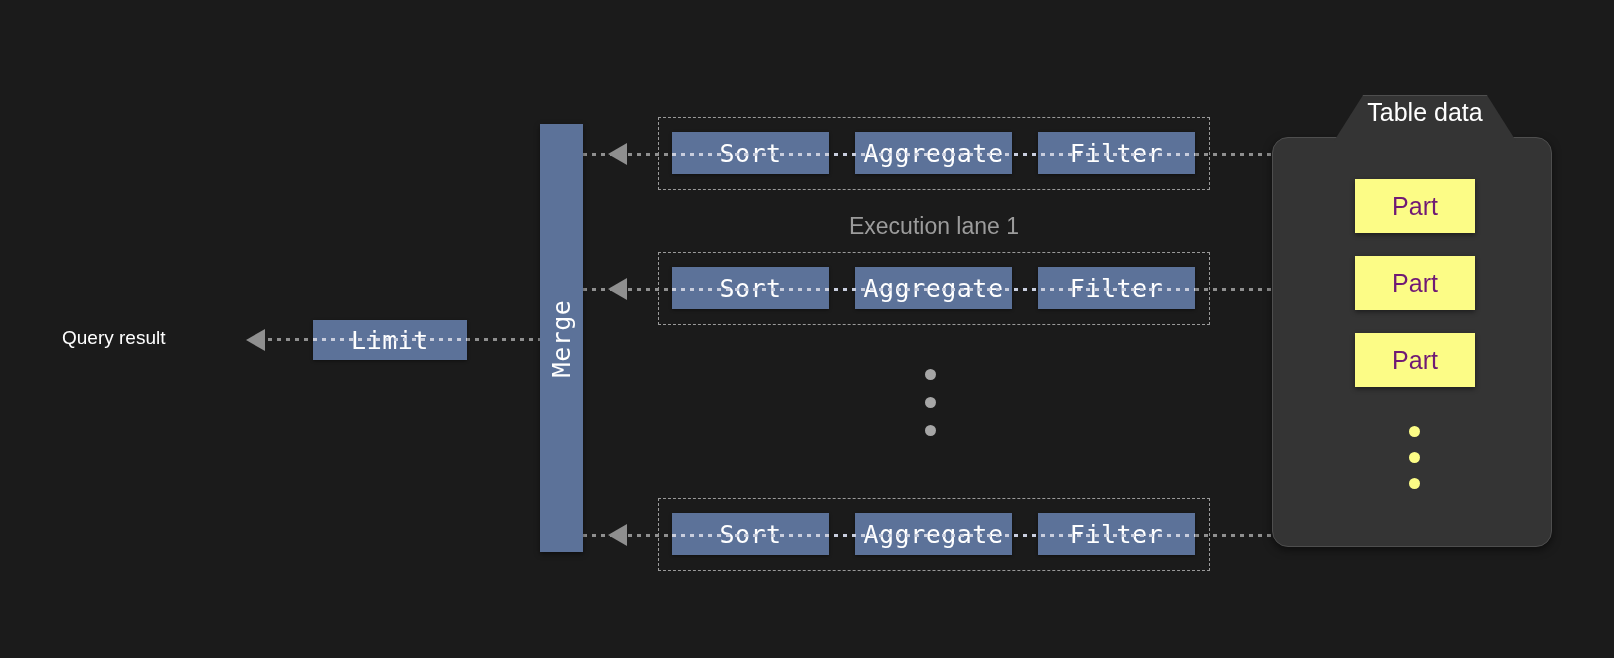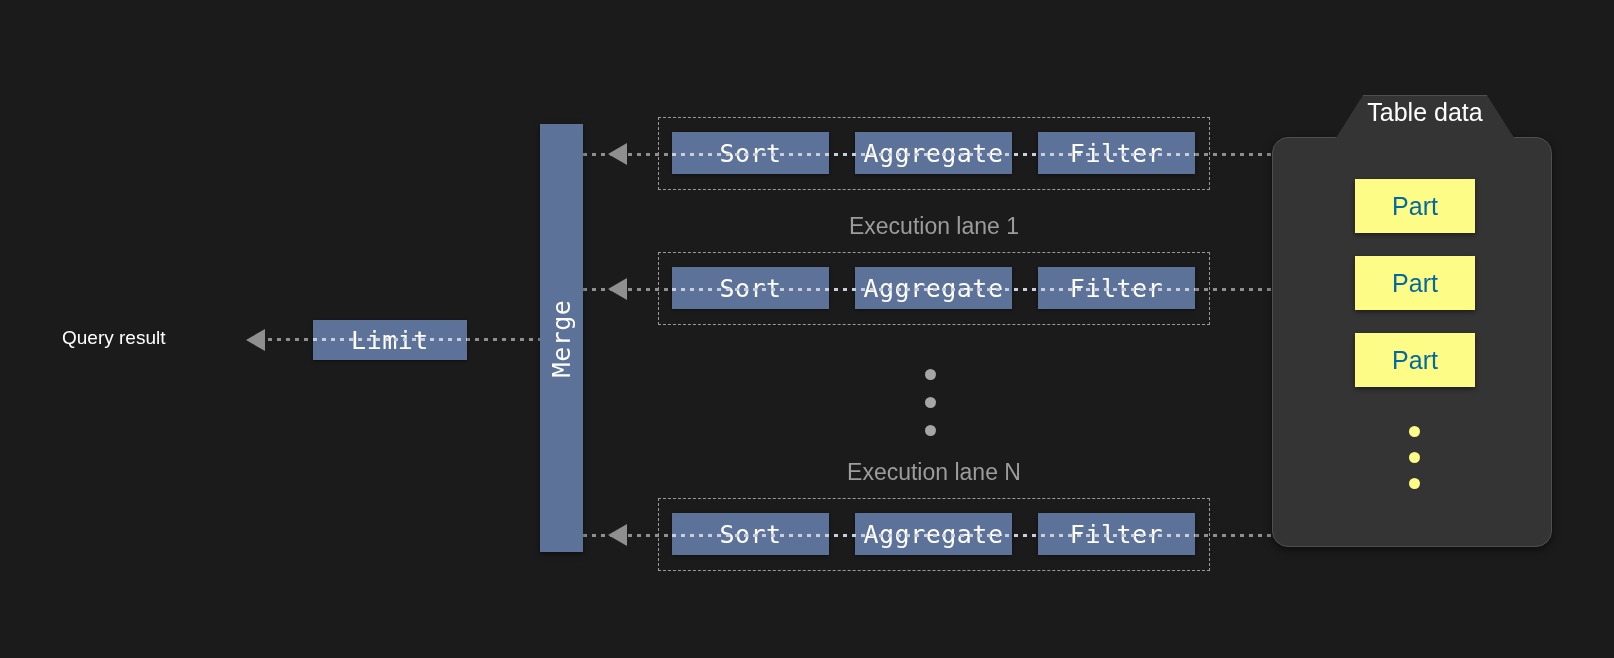--- a/index.html
+++ b/index.html
@@ -137,21 +137,21 @@
     width: 182px;
     text-align: center;
     color: #ffffff;
     font-size: 25px;
     z-index: 3;
     white-space: nowrap;
   }
   .part-box {
     position: absolute;
     background: #fcfc86;
-    color: #0369a1;
+    color: #701a75;
     font-size: 25px;
     display: flex;
     align-items: center;
     justify-content: center;
     box-shadow: 0 2px 5px rgba(0,0,0,0.45);
     z-index: 3;
   }
   .ydot {
     position: absolute;
     width: 11px;
@@ -220,21 +220,20 @@
   <div class="op-box" style="left:1038px; top:267px; width:157px; height:42px;">
     <span>Filter</span>
   </div>
   <div class="dotline over" style="left:672px; top:288px; width:523px;"></div>
   <div class="dotline" style="left:1195px; top:288px; width:77px;"></div>
 
   <div class="gdot" style="left:925px; top:369px;"></div>
   <div class="gdot" style="left:925px; top:397px;"></div>
   <div class="gdot" style="left:925px; top:425px;"></div>
 
-  <div class="lane-label" style="left:658px; top:459px; width:552px;">Execution lane N</div>
   <div class="lane-frame" style="left:658px; top:498px; width:552px; height:73px;"></div>
 
   <div class="arrowhead" style="left:608px; top:524px;"></div>
   <div class="dotline" style="left:583px; top:534px; width:90px;"></div>
 
   <div class="op-box" style="left:672px; top:513px; width:157px; height:42px;">
     <span>Sort</span>
   </div>
   <div class="op-box" style="left:855px; top:513px; width:157px; height:42px;">
     <span>Aggregate</span>

